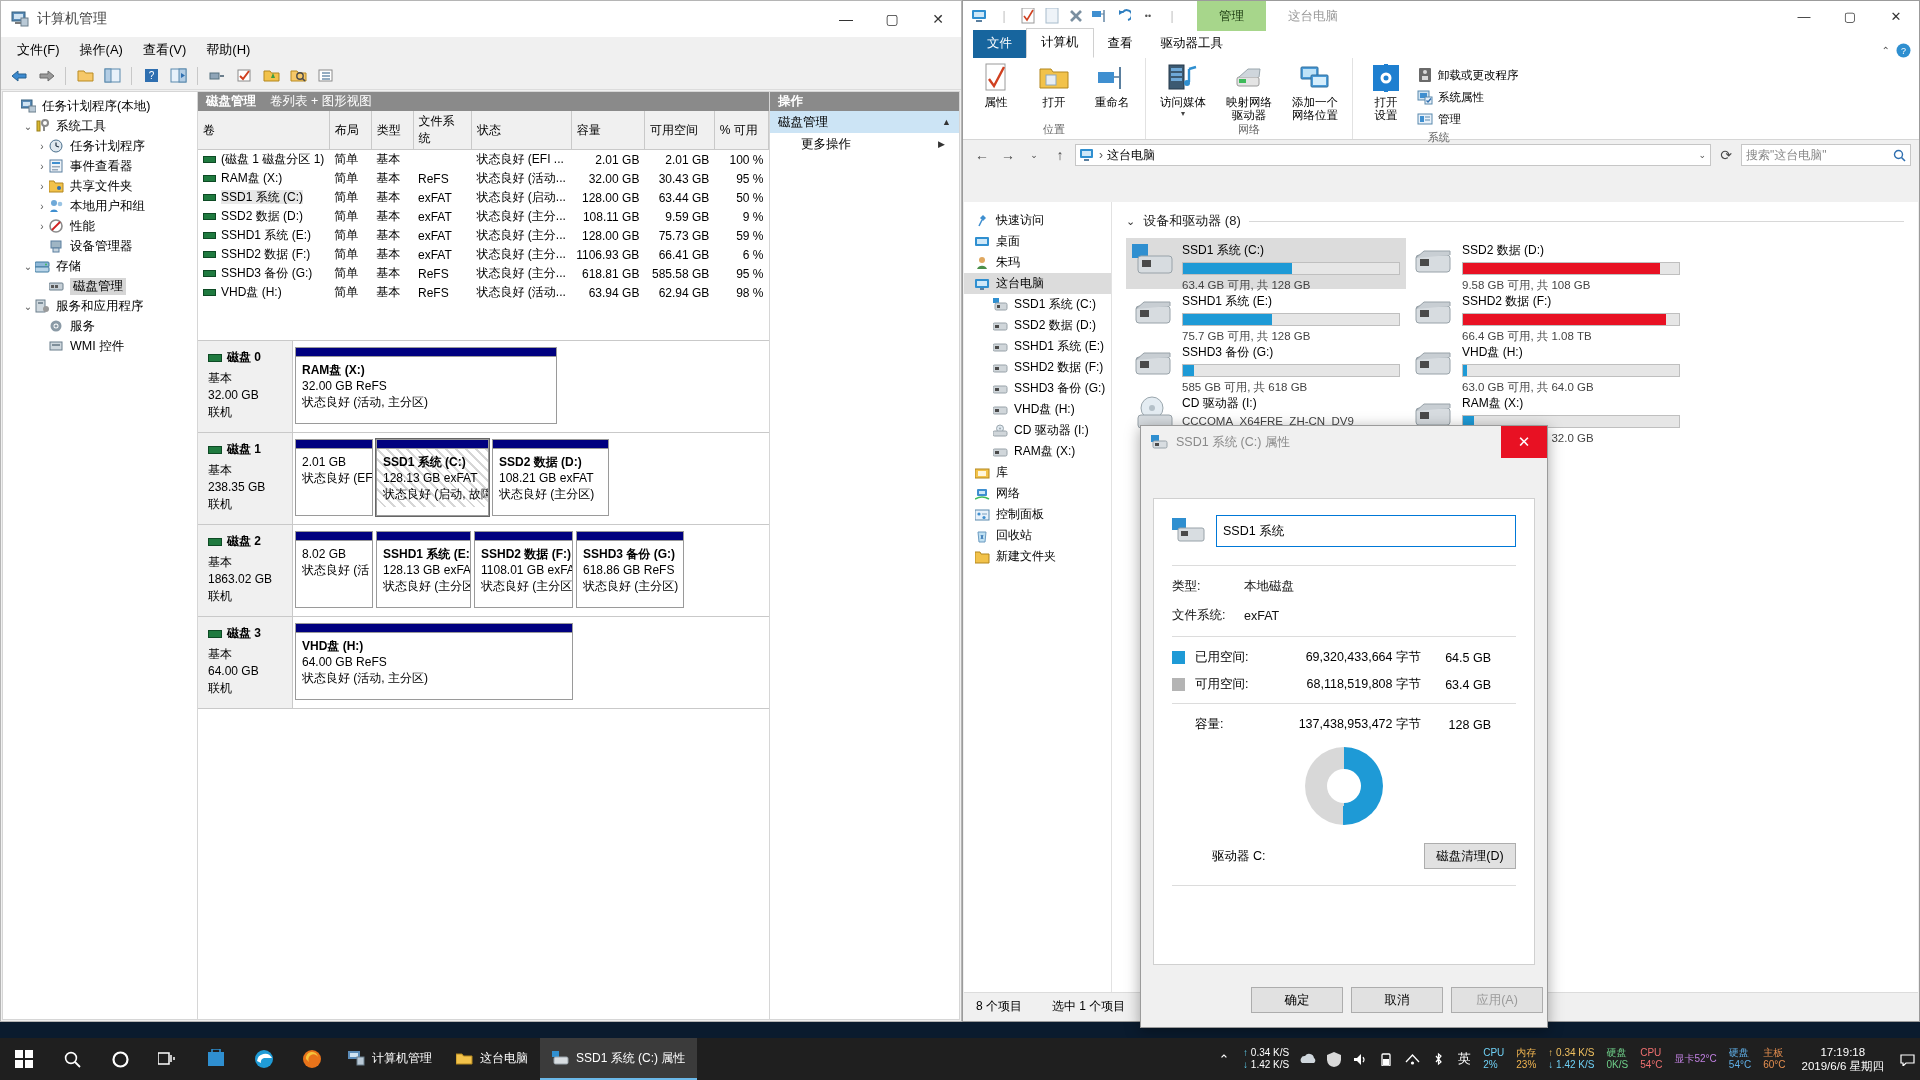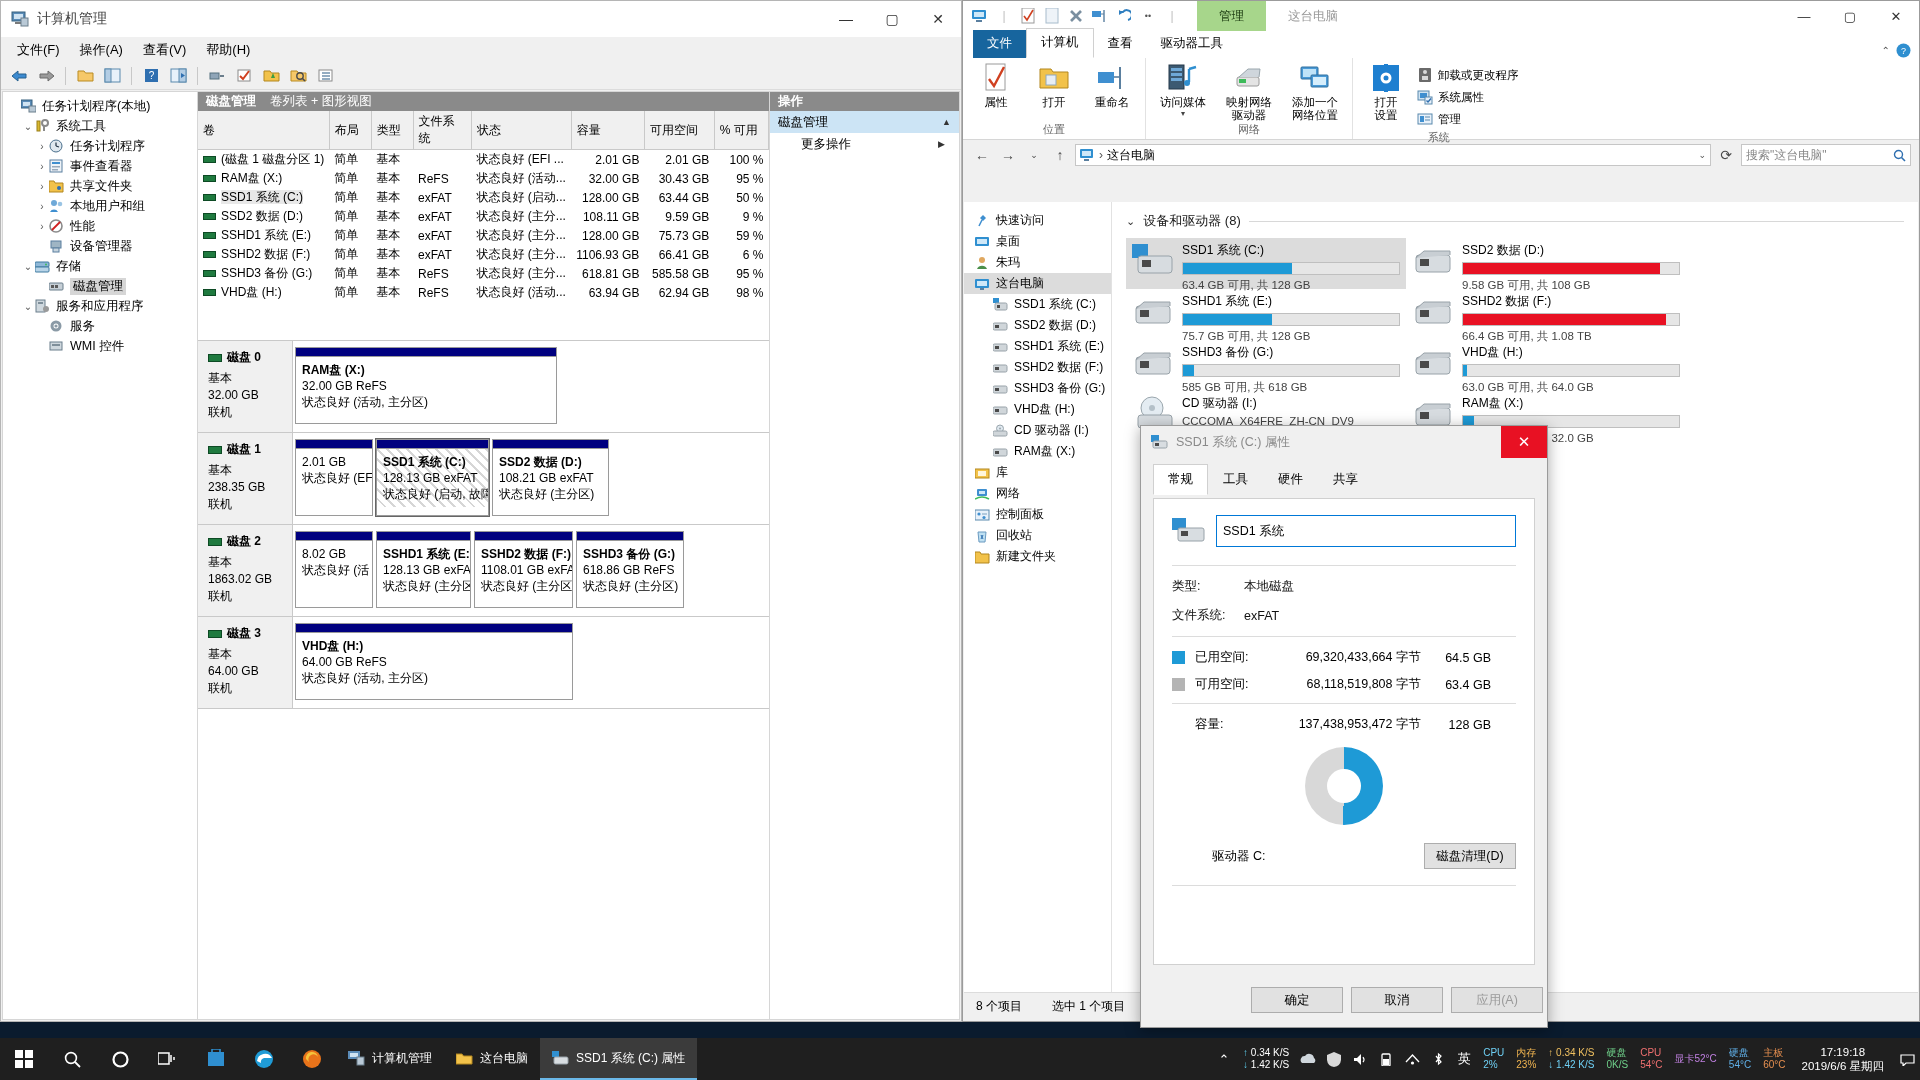--- a/index.html
+++ b/index.html
@@ -1183,26 +1183,20 @@
       <svg width="17" height="15">
           <rect x="0" y="0" width="8" height="7" fill="#2f8fd0"></rect>
           <rect x="2" y="6" width="14" height="7" rx="1.5" fill="#d8dde1" stroke="#98a2a9"></rect>
           <rect x="4" y="8" width="4" height="3" fill="#4a4a4a"></rect>
         </svg>
     </span>
     <span class="ptxt">SSD1 系统 (C:) 属性</span>
     <div id="prop-close">✕</div>
   </div>
 
-  <div id="prop-tabs">
-    <div class="ptab active">常规</div>
-    <div class="ptab">工具</div>
-    <div class="ptab">硬件</div>
-    <div class="ptab">共享</div>
-  </div>
 
   <div id="prop-page">
     <div class="prow" style="margin-bottom:18px">
       <span style="width:44px">
         <svg width="34" height="28">
             <rect x="0" y="1" width="14" height="12" fill="#2f8fd0"></rect>
             <rect x="6" y="11" width="26" height="13" rx="2" fill="#d8dde1" stroke="#98a2a9"></rect>
             <rect x="9" y="14" width="7" height="5" fill="#4a4a4a"></rect>
           </svg>
       </span>

